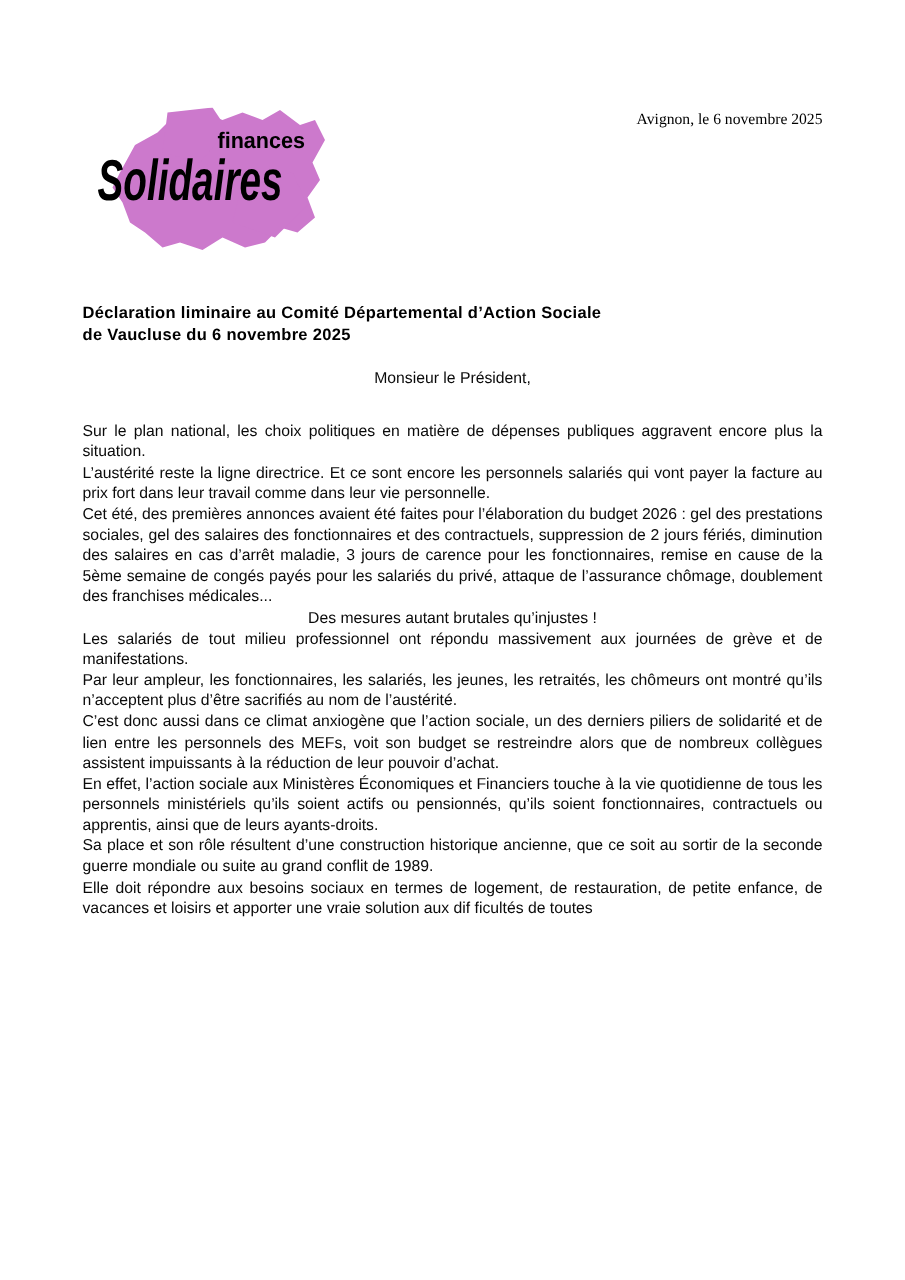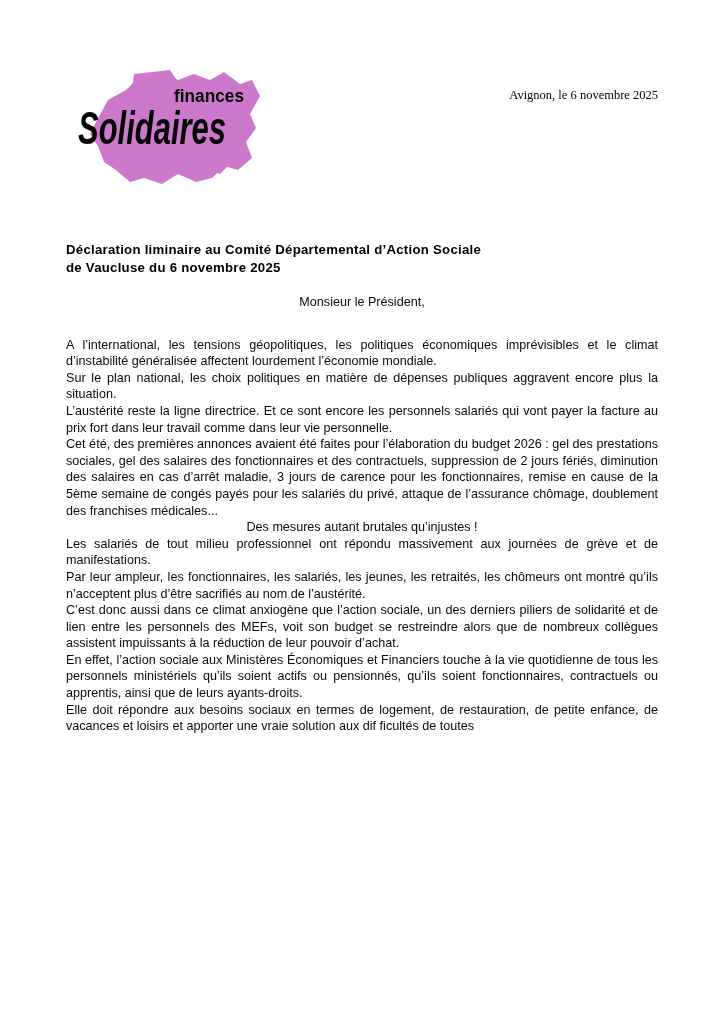--- a/index.html
+++ b/index.html
@@ -29,21 +29,21 @@
     position: absolute;
     left: 0;
     top: 0;
     width: 724px;
     height: 200px;
   }
 
   .logo {
     position: absolute;
     left: 74px;
-    top: 70px;
+    top: 86px;
     width: 190px;
     height: 118px;
   }
   .logo svg { display: block; width: 190px; height: 118px; }
 
   .letterhead-date {
     position: absolute;
     right: 66px;
     top: 88px;
     font-family: Liberation Serif, serif;
@@ -122,25 +122,25 @@
 
   <h1 class="doc-title">
     <span class="tline">Déclaration liminaire au Comité Départemental d’Action Sociale</span>
     <span class="tline">de Vaucluse du 6 novembre 2025</span>
   </h1>
 
   <div class="body-copy">
     <p class="salutation short">Monsieur le Président,</p>
 
 
-    <p>A l’international, les tensions géopolitiques, les politiques économiques imprévisibles et le climat d’instabilité généralisée affectent lourdement l’économie mondiale.</p>
     <p>Sur le plan national, les choix politiques en matière de dépenses publiques aggravent encore plus la situation.</p>
     <p>L’austérité reste la ligne directrice. Et ce sont encore les personnels salariés qui vont payer la facture au prix fort dans leur travail comme dans leur vie personnelle.</p>
     <p>Cet été, des premières annonces avaient été faites pour l’élaboration du budget 2026 : gel des prestations sociales, gel des salaires des fonctionnaires et des contractuels, suppression de 2 jours fériés, diminution des salaires en cas d’arrêt maladie, 3 jours de carence pour les fonctionnaires, remise en cause de la 5ème semaine de congés payés pour les salariés du privé, attaque de l’assurance chômage, doublement des franchises médicales...</p>
     <p class="short">Des mesures autant brutales qu’injustes !</p>
     <p>Les salariés de tout milieu professionnel ont répondu massivement aux journées de grève et de manifestations.</p>
     <p>Par leur ampleur, les fonctionnaires, les salariés, les jeunes, les retraités, les chômeurs ont montré qu’ils n’acceptent plus d’être sacrifiés au nom de l’austérité.</p>
     <p>C’est donc aussi dans ce climat anxiogène que l’action sociale, un des derniers piliers de solidarité et de lien entre les personnels des MEFs, voit son budget se restreindre alors que de nombreux collègues assistent impuissants à la réduction de leur pouvoir d’achat.</p>
     <p>En effet, l’action sociale aux Ministères Économiques et Financiers touche à la vie quotidienne de tous les personnels ministériels qu’ils soient actifs ou pensionnés, qu’ils soient fonctionnaires, contractuels ou apprentis, ainsi que de leurs ayants-droits.</p>
+    <p>Sa place et son rôle résultent d’une construction historique ancienne, que ce soit au sortir de la seconde guerre mondiale ou suite au grand conflit de 1989.</p>
     <p>Elle doit répondre aux besoins sociaux en termes de logement, de restauration, de petite enfance, de vacances et loisirs et apporter une vraie solution aux dif ficultés de toutes</p>
   </div>
 
 </div>
 
 </body></html>

